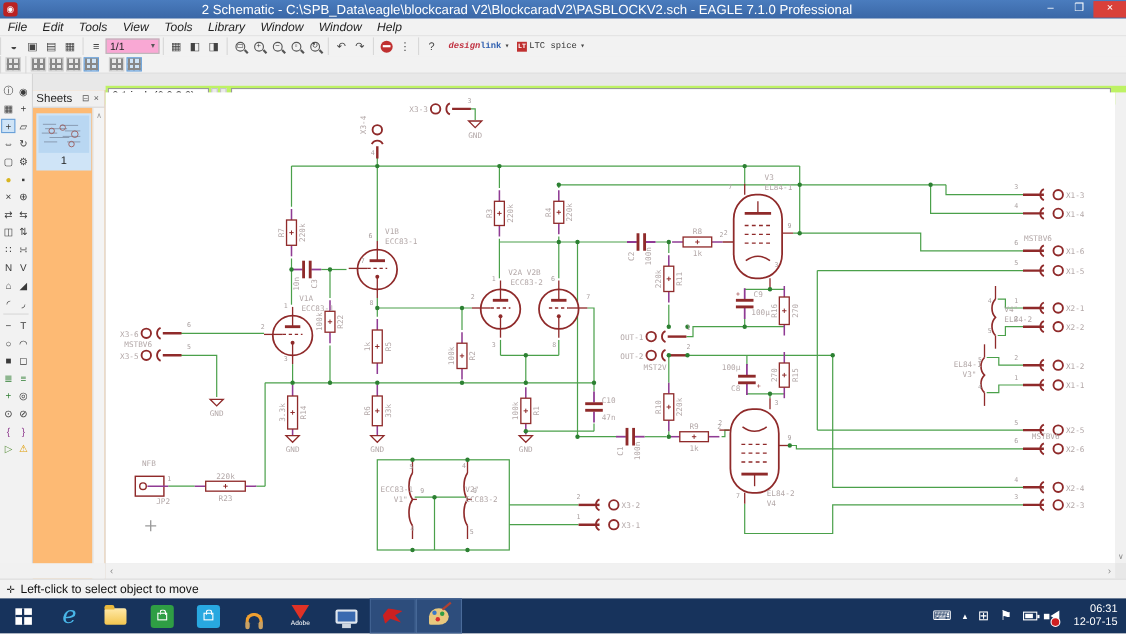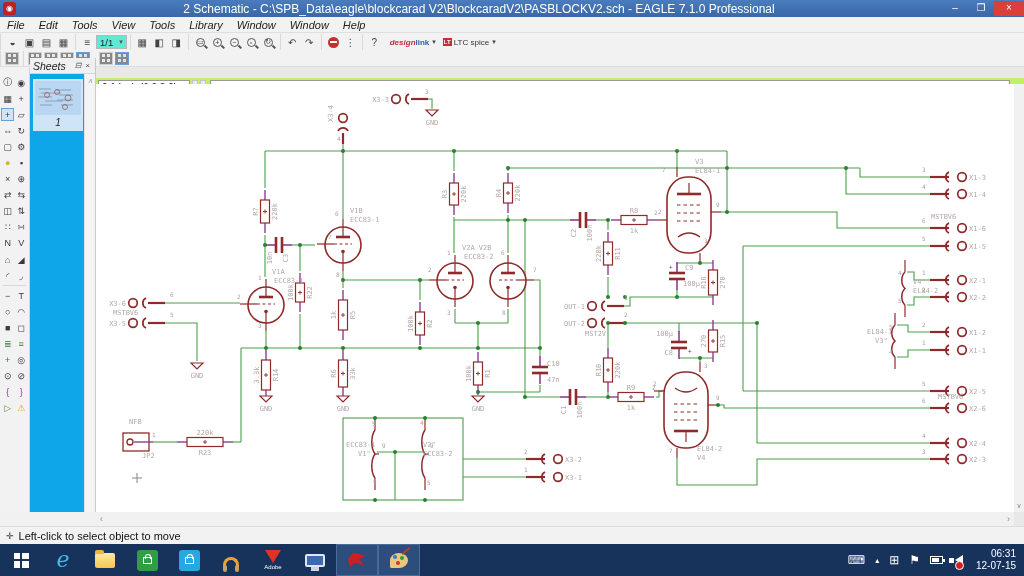--- a/index.html
+++ b/index.html
@@ -23,30 +23,30 @@
     background:#f2f2f2; border-bottom:1px solid #e0e0e0; display:flex; align-items:center;font-style:italic; }
   .menu-item { font-size:11px; color:#222; padding:0 7px; height:16px; line-height:16px; }
 
   
   #toolbar1 { position:absolute; left:0; top:33px; width:1024px; height:18px;
     background:#f2f2f2; display:flex; align-items:center; }
   .tbgroup { display:flex; align-items:center; border-left:1px solid #d8d8d8;
     padding:0 3px; height:16px; }
   .tbbtn { width:17px; height:15px; display:flex; align-items:center; justify-content:center;
     font-size:10px; color:#444; }
-  .layerbox { display:flex; align-items:center; border:1px solid #b8b8b8; background:#5eead4;
-    height:14px; font-size:9.5px; padding:0 3px; color:#222; }
+  .layerbox { display:flex; align-items:center; border:1px solid #b8b8b8; background:#f9a8d4;
+    height:14px; font-size:9.5px; padding:0 3px; color:#222;gap:18px; }
   .layerbox .dd { font-size:7px; color:#555; margin-left:6px; }
   .lens { position:relative; width:9px; height:9px; border:1.6px solid #555; border-radius:50%;
     display:flex; align-items:center; justify-content:center; font-size:7px; color:#333; }
   .lens::after { content:""; position:absolute; width:4px; height:1.6px; background:#555;
     right:-4px; bottom:-2px; transform:rotate(45deg); }
   .stopbtn { width:11px; height:11px; border-radius:50%; background:#c03030; position:relative; }
   .stopbtn::after { content:""; position:absolute; left:2px; top:4.5px; width:7px; height:2px; background:#fff; }
-  .brandbtn { display:flex; align-items:flex-start; font-size:8px; margin-left:4px; color:#333; }
+  .brandbtn { display:flex; align-items:flex-end; font-size:8px; margin-left:4px; color:#333;font-family:Liberation Mono, monospace; }
   .brandbtn .t1 { color:#c03040; font-style:italic; font-weight:bold; }
   .brandbtn .t2 { color:#3060b0; font-weight:bold; }
   .brandbtn .dd { font-size:7px; margin:0 3px; color:#444; }
   .ltcsq { background:#c03030; color:#fff; font-size:6px; font-weight:bold; padding:1px 1px; margin-right:2px; }
 
   #toolbar2 { position:absolute; left:0; top:51px; width:1024px; height:16px;
     background:#f2f2f2; border-bottom:1px solid #ddd; display:flex; align-items:center; }
   .minigrid { width:14px; height:13px; margin:0 1px; background:
     repeating-linear-gradient(0deg,#888 0 2px,transparent 2px 5px),
     repeating-linear-gradient(90deg,#888 0 2px,transparent 2px 5px);
@@ -66,22 +66,22 @@
   
   #palette { position:absolute; left:0; top:67px; width:30px; height:459px;
     background:#f2f2f2; border-right:1px solid #d5d5d5; padding-top:9px; }
   .palrow { display:flex; justify-content:space-around; margin:0 1px 3.1px 1px; }
   .palbtn { width:13px; height:13px; font-size:9px; color:#3a3a3a; display:flex;
     align-items:center; justify-content:center; }
   .palbtn.sel { background:#cfe4f7; border:1px solid #6aa0d8; }
   .palsep { height:1px; background:#d8d8d8; margin:3px 3px; }
 
   
-  #sheets { position:absolute; left:30px; top:58px; width:66px; height:459px;
-    background:#0ea5e9; border-right:1px solid #c9c9c9;font-style:italic; }
+  #sheets { position:absolute; left:30px; top:82px; width:66px; height:459px;
+    background:#fdba74; border-right:1px solid #c9c9c9; }
   #sheets-header { height:16px; background:#f0f0f0; border-bottom:1px solid #d5d5d5;
     display:flex; align-items:center; font-size:10.5px; color:#222; padding:0 3px; }
   #sheets-header .sp { flex:1; }
   #sheets-header .hbtn { font-size:8px; color:#555; padding:0 2px; }
   #sheet-thumb-wrap { position:absolute; left:3px; top:21px; width:50px; height:52px;
     background:#cfe4f7; display:flex; flex-direction:column; align-items:center; }
   #sheet-thumb { width:46px; height:34px; margin-top:2px; background:#b9d7f2; }
   #sheet-num { font-size:10px; color:#222; margin-top:2px; }
   #sheets-scroll { position:absolute; right:0; top:16px; width:11px; height:443px;
     background:#f4f4f4; border-left:1px solid #e0e0e0; text-align:center; }

